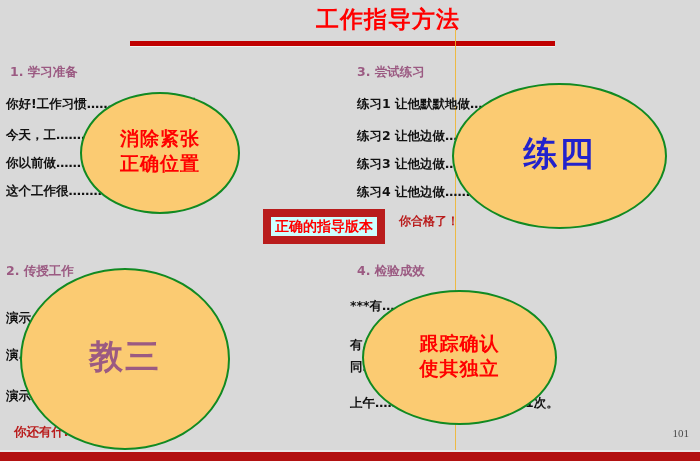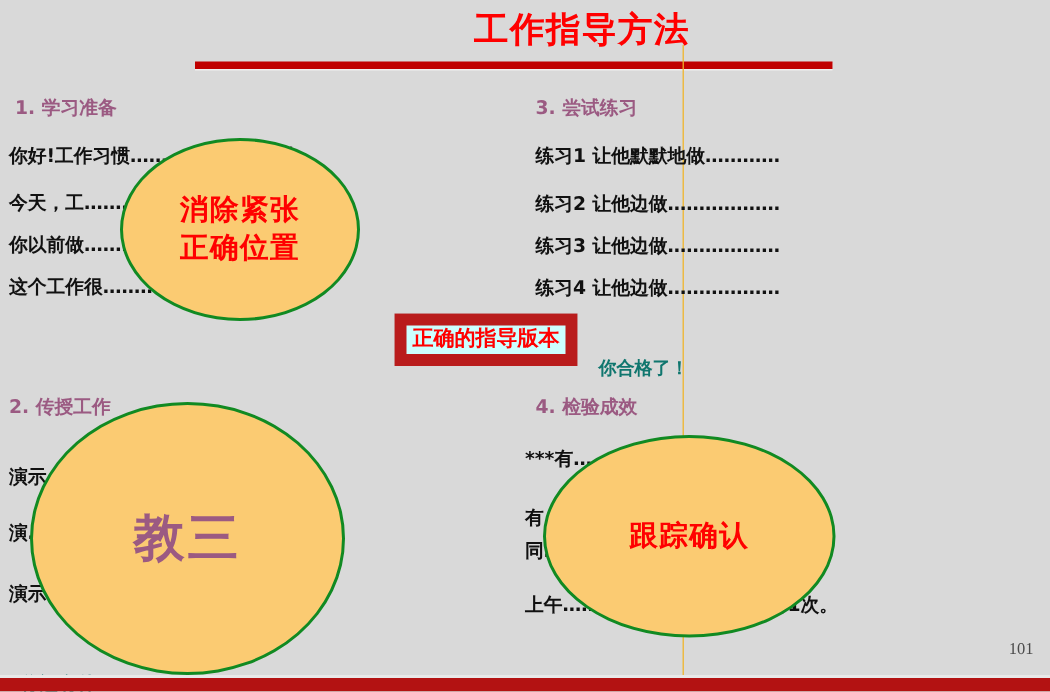--- a/index.html
+++ b/index.html
@@ -84,25 +84,24 @@
   }
   .body-line {
     position: absolute;
     color: #111111;
     font-size: 12.5px;
     font-weight: bold;
     white-space: nowrap;
   }
   .blue-line {
     position: absolute;
-    color: #0f766e;
+    color: #b91c1c;
     font-size: 12.5px;
     font-weight: bold;
     white-space: nowrap;
-    margin-top: 24px;
   }
 
   
   .callout-box {
     position: absolute;
     left: 263px;
     top: 209px;
     padding: 1px 4px 2px 4px;
     background: #ccffff;
     border: 8px solid #b91c1c;
@@ -118,20 +117,21 @@
     position: absolute;
     background: #fbcb72;
     border: 2.5px solid #118a22;
     border-radius: 50%;
     display: flex;
     flex-direction: column;
     align-items: center;
     justify-content: center;
     text-align: center;
     box-sizing: border-box;
+    font-family: Liberation Mono, monospace;
   }
   .ellipse span {
     display: block;
     white-space: nowrap;
   }
   .e-red span {
     color: #ff0000;
     font-weight: bold;
     font-size: 19px;
     line-height: 25px;
@@ -204,27 +204,31 @@
 
   <div class="callout-box">
     <span>正确的指导版本</span>
   </div>
 
   <div class="ellipse e-red" id="ellipse-relax">
     <span>消除紧张</span>
     <span>正确位置</span>
   </div>
 
+  <div class="ellipse e-blue" id="ellipse-prac4">
+    <span>练四</span>
+  </div>
 
   <div class="ellipse e-purple" id="ellipse-teach3">
     <span>教三</span>
   </div>
 
   <div class="ellipse e-red" id="ellipse-follow">
     <span>跟踪确认</span>
+    <span>使其独立</span>
   </div>
 
   <div class="page-number">101</div>
 
   <div class="bottom-bar-hi"></div>
   <div class="bottom-bar"></div>
 
 </div>
 
 </body></html>

